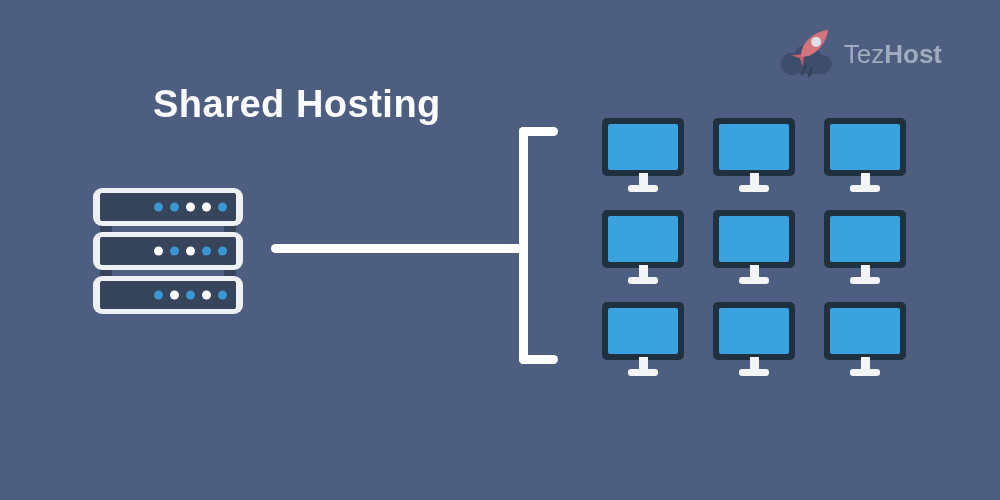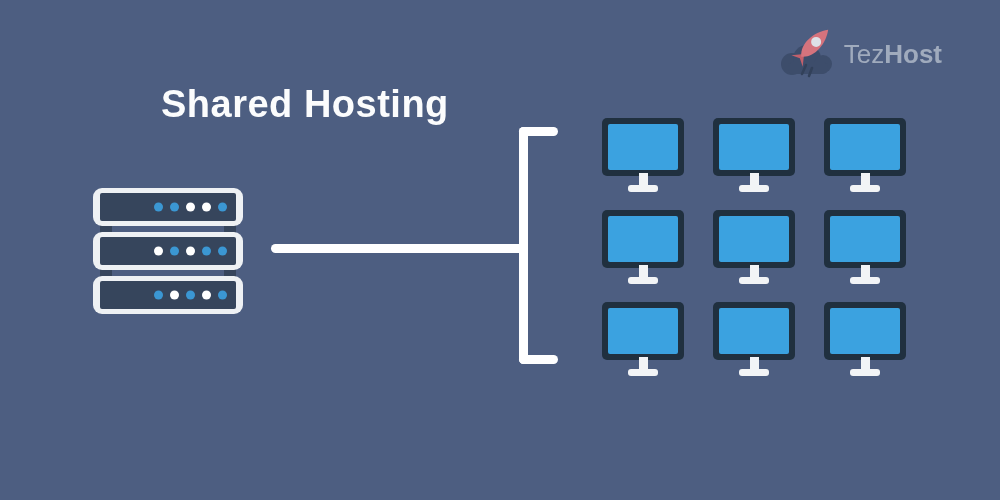--- a/index.html
+++ b/index.html
@@ -5,21 +5,21 @@
   html,body{margin:0;padding:0;}
   body{
     width:1000px;height:500px;position:relative;overflow:hidden;
     background:#4d5e81;
     font-family:"Liberation Sans", sans-serif;
   }
   .canvas{position:absolute;inset:0;}
 
   
   .title{
-    position:absolute;left:161px;top:83px;
+    position:absolute;left:153px;top:83px;
     font-size:38px;font-weight:700;color:#fbfcfd;
     letter-spacing:0.5px;
   }
 
   
   .logo{
     position:absolute;right:58px;top:22px;
     display:flex;align-items:center;
   }
   .logo svg{display:block;}

